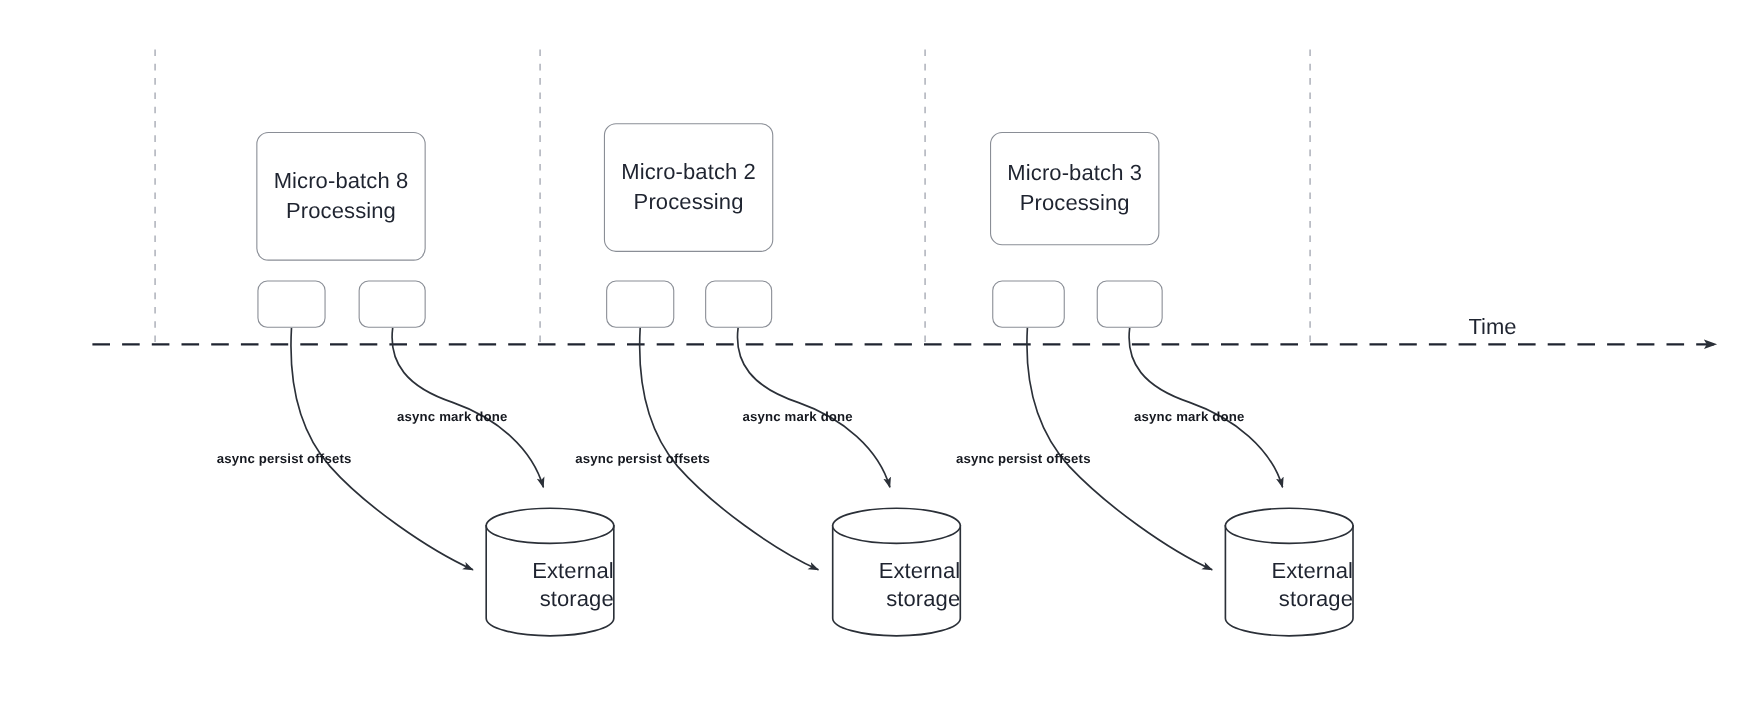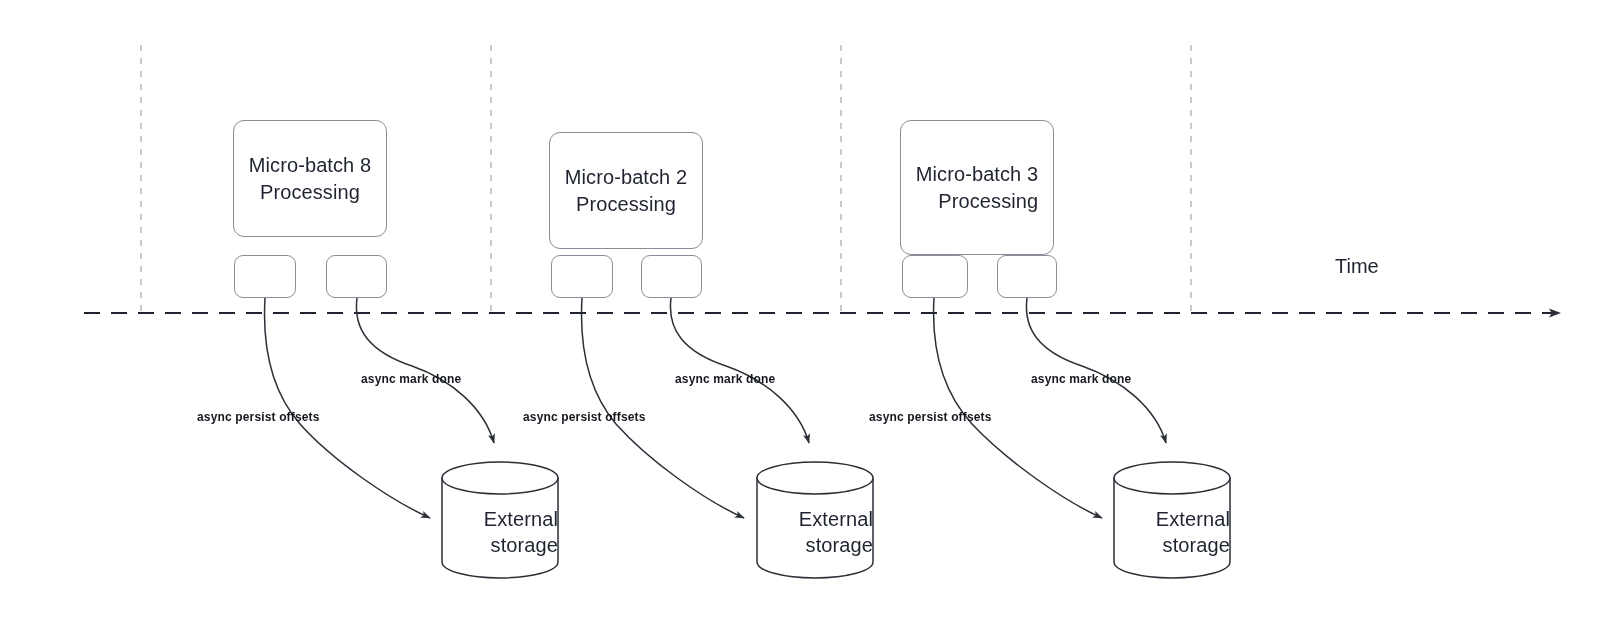--- a/index.html
+++ b/index.html
@@ -74,20 +74,21 @@
     font-weight: bold;
     color: #15181f;
     white-space: nowrap;
     letter-spacing: 0.15px;
   }
   .time-label {
     position: absolute;
     font-size: 20px;
     color: #1f2430;
     white-space: nowrap;
+    margin-top: 32px;
   }
 </style>
 </head>
 <body>
 
 <div id="canvas">
 
   <svg id="wires" viewBox="0 0 1600 642" width="1600" height="642" xmlns="http://www.w3.org/2000/svg">
     <defs>
       <marker id="arrowDark" markerWidth="11" markerHeight="11" refX="9.2" refY="4.2" orient="auto" markerUnits="userSpaceOnUse">
@@ -144,40 +145,40 @@
     <div class="cyl" style="left:442px; top:462px; width:116px; height:116px;">
       <div class="cyl-label" style="top:44px;">
         <span>External</span><br>
         <span>storage</span>
       </div>
     </div>
 
     <div class="edge-label" style="left:197px; top:410px;">async persist offsets</div>
     <div class="edge-label" style="left:361px; top:372px;">async mark done</div>
 
-    <div class="batch-box" style="left:549px; top:132px; width:154px; height:117px;">
+    <div class="batch-box" style="left:549px; top:112px; width:154px; height:117px;">
       <div>
         <span>Micro-batch 2</span><br>
         <span>Processing</span>
       </div>
     </div>
     <div class="mini-box" style="left:551px; top:255px; width:62px; height:43px;"></div>
     <div class="mini-box" style="left:641px; top:255px; width:61px; height:43px;"></div>
 
     <div class="cyl" style="left:757px; top:462px; width:116px; height:116px;">
       <div class="cyl-label" style="top:44px;">
         <span>External</span><br>
         <span>storage</span>
       </div>
     </div>
 
     <div class="edge-label" style="left:523px; top:410px;">async persist offsets</div>
     <div class="edge-label" style="left:675px; top:372px;">async mark done</div>
 
-    <div class="batch-box" style="left:900px; top:120px; width:154px; height:135px;text-align:right;">
+    <div class="batch-box" style="left:900px; top:120px; width:154px; height:103px;">
       <div>
         <span>Micro-batch 3</span><br>
         <span>Processing</span>
       </div>
     </div>
     <div class="mini-box" style="left:902px; top:255px; width:66px; height:43px;"></div>
     <div class="mini-box" style="left:997px; top:255px; width:60px; height:43px;"></div>
 
     <div class="cyl" style="left:1114px; top:462px; width:116px; height:116px;">
       <div class="cyl-label" style="top:44px;">

